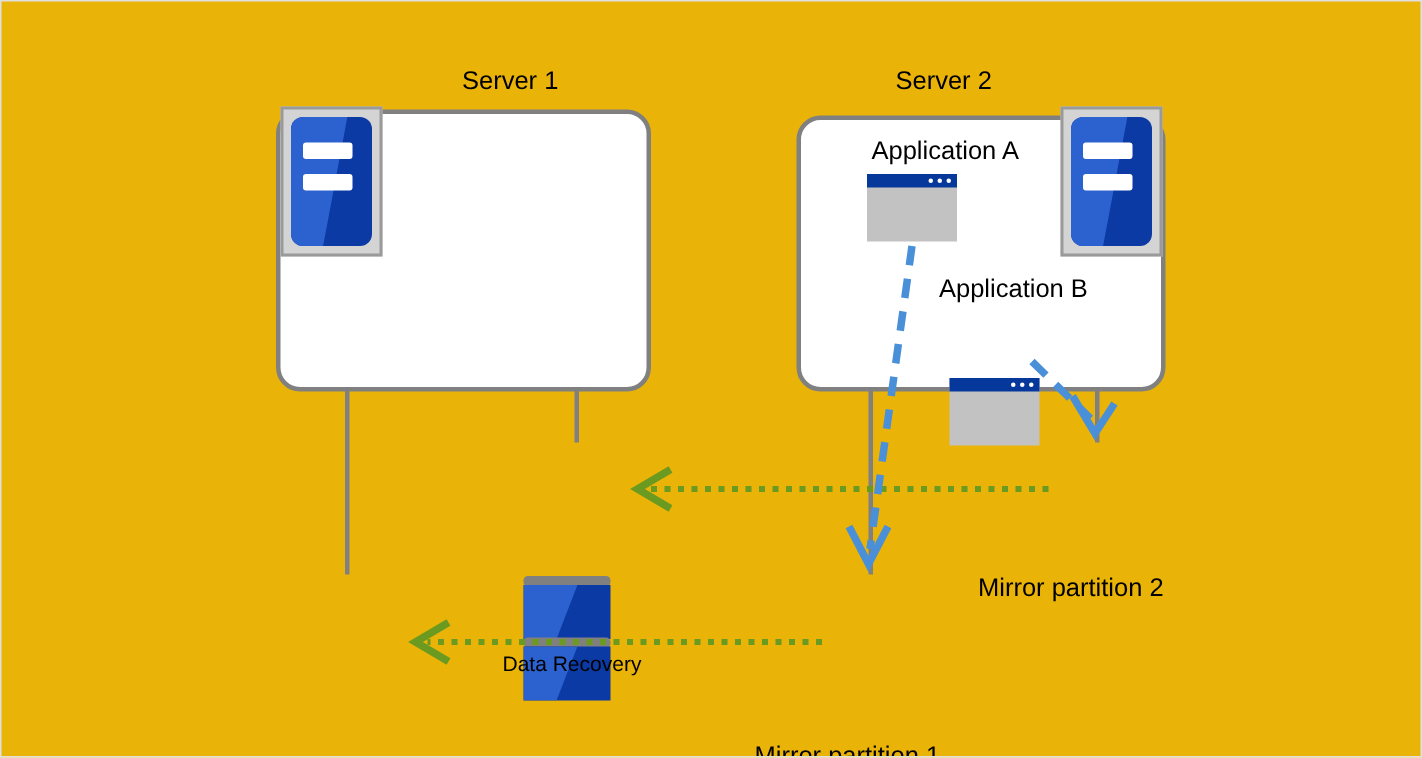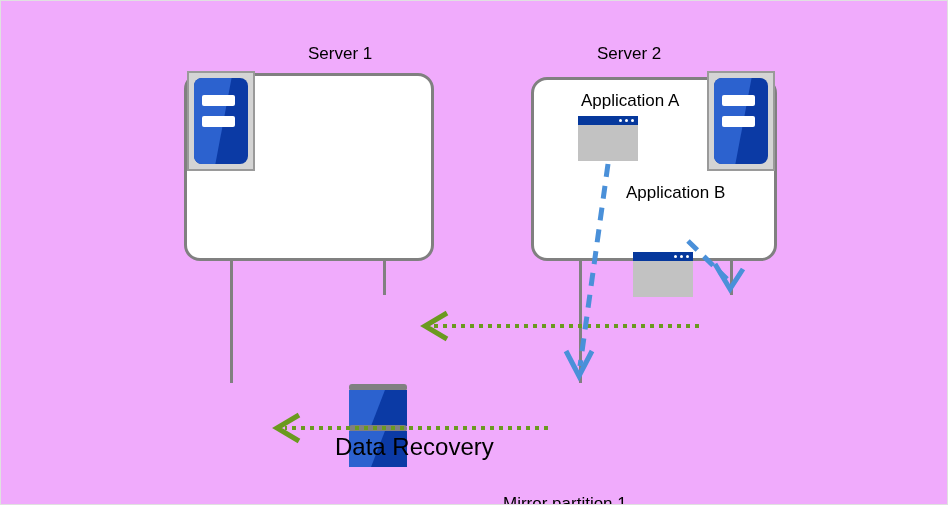--- a/index.html
+++ b/index.html
@@ -1,17 +1,17 @@
 <!DOCTYPE html>
 <html><head>
 <meta charset="utf-8">
 <style>
   html,body{margin:0;padding:0;background:#ffffff;}
   body{width:948px;height:505px;font-family:"Liberation Sans","DejaVu Sans",sans-serif;}
-  #canvas{position:relative;width:948px;height:505px;background:#f0abfc;
+  #canvas{position:relative;width:948px;height:505px;background:#eab308;
           border:1px solid #e0e0e0;box-sizing:border-box;overflow:hidden;}
   .abs{position:absolute;}
   .label{font-size:17px;color:#000;white-space:nowrap;line-height:1;}
   .server-box{border:3px solid #808080;border-radius:16px;background:#ffffff;box-sizing:border-box;}
   
   .tower{background:#d4d4d4;border:2px solid #9a9a9a;box-sizing:border-box;padding:5px;}
   .tower-body{position:relative;width:100%;height:100%;border-radius:8px;
               background:#0b3aa5;overflow:hidden;}
   .tower-body:before{content:"";position:absolute;left:0;top:0;bottom:0;width:120%;
       background:#2c62cf;
@@ -81,20 +81,21 @@
 
   <div class="abs disk" style="left:348px;top:293px;width:58px;height:83px;">
     <div class="disk-cap" style="top:0px;"></div>
     <div class="disk-slab" style="top:6px;"></div>
     <div class="disk-cap" style="top:41px;"></div>
     <div class="disk-slab" style="top:47px;"></div>
   </div>
 
   <div class="abs label" style="left:502px;top:494px;text-decoration:underline;">Mirror partition 1</div>
 
+  <div class="abs label" style="left:651px;top:382px;">Mirror partition 2</div>
 
   <svg class="overlay" viewBox="0 0 948 505" xmlns="http://www.w3.org/2000/svg">
 
     <g>
       <line x1="698" y1="325" x2="432" y2="325" stroke="#6a9a1f" stroke-width="4" stroke-linecap="butt" stroke-dasharray="4 5"></line>
       <polyline points="446,312 424,325 446,338" fill="none" stroke="#6a9a1f" stroke-width="5" stroke-linejoin="miter"></polyline>
     </g>
 
     <g>
       <line x1="547" y1="427" x2="284" y2="427" stroke="#6a9a1f" stroke-width="4" stroke-linecap="butt" stroke-dasharray="4 5"></line>
@@ -105,15 +106,15 @@
       <line x1="607" y1="163" x2="579" y2="365" stroke="#4a90d9" stroke-width="5" stroke-dasharray="13 9"></line>
       <polyline points="565,350 578,375 591,350" fill="none" stroke="#4a90d9" stroke-width="5" stroke-linejoin="miter"></polyline>
     </g>
 
     <g>
       <line x1="687" y1="240" x2="726" y2="278" stroke="#4a90d9" stroke-width="5" stroke-dasharray="13 9"></line>
       <polyline points="714,263 729,288 742,268" fill="none" stroke="#4a90d9" stroke-width="5" stroke-linejoin="miter"></polyline>
     </g>
   </svg>
 
-  <div class="abs label" style="left:334px;top:434px;font-size:24px;">Data Recovery</div>
+  <div class="abs label" style="left:334px;top:434px;font-size:14px;">Data Recovery</div>
 
 </div>
 
 </body></html>

